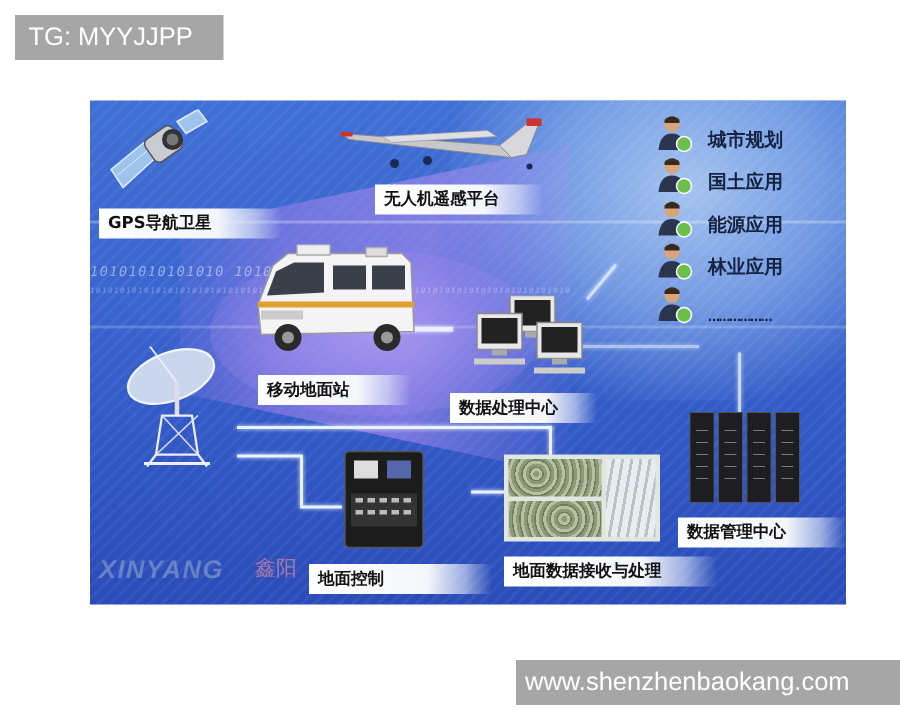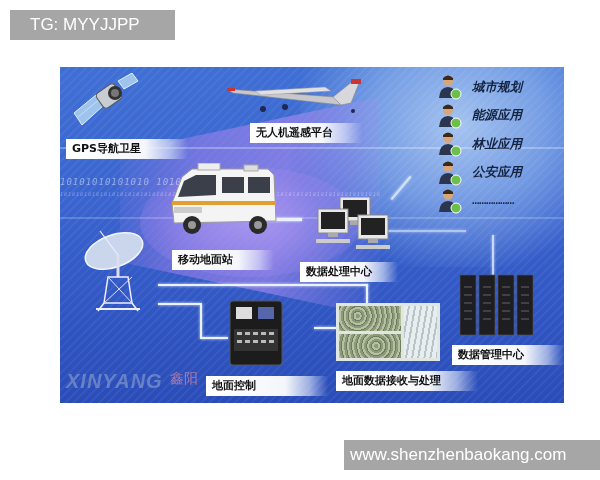--- a/index.html
+++ b/index.html
@@ -1,19 +1,19 @@
 <!DOCTYPE html>
 <html><head>
 <meta charset="utf-8">
 <style>
   html, body { margin:0; padding:0; }
   body { width:600px; height:480px; background:#ffffff; position:relative; overflow:hidden;
          font-family: "DejaVu Sans", sans-serif; }
   .wm { position:absolute; background:#a6a6a6; color:#ffffff; font-family:"Liberation Sans", sans-serif; }
-  .wm-top { left:10px; top:10px; width:165px; height:30px; font-size:17px; line-height:30px; padding-left:20px; box-sizing:border-box; }
+  .wm-top { left:10px; top:10px; width:139px; height:30px; font-size:17px; line-height:30px; padding-left:9px; box-sizing:border-box; }
   .wm-bottom { left:310px; top:440px; width:264px; height:30px; font-size:17px; line-height:30px; padding-left:6px; box-sizing:border-box;margin-left:34px; }
 
   .diagram { position:absolute; left:60px; top:67px; width:504px; height:336px; overflow:hidden;
     background: linear-gradient(180deg,#3f6fd4 0%,#3a64cf 40%,#2f55c2 75%,#2a4cb8 100%); }
   .stripes { position:absolute; inset:0;
     background: repeating-linear-gradient(135deg, rgba(255,255,255,0.05) 0 2px, rgba(255,255,255,0) 2px 6px); }
   .glow-right { position:absolute; left:240px; top:0; width:264px; height:200px;
     background: radial-gradient(ellipse at 60% 30%, rgba(200,225,250,0.75) 0%, rgba(170,205,245,0.5) 40%, rgba(120,160,230,0) 75%); }
   .purple-beam { position:absolute; left:60px; top:30px; width:260px; height:220px;
     background: linear-gradient(100deg, rgba(150,120,230,0.0) 0%, rgba(160,130,235,0.55) 30%, rgba(170,140,240,0.6) 60%, rgba(150,120,230,0.0) 100%);
@@ -32,25 +32,25 @@
   .sat { position:absolute; left:12px; top:6px; }
   .plane { position:absolute; left:165px; top:8px; }
   .van { position:absolute; left:108px; top:96px; }
   .pcs { position:absolute; left:252px; top:130px; }
   .dish { position:absolute; left:22px; top:160px; }
   .case { position:absolute; left:168px; top:232px; }
   .maps { position:absolute; left:276px; top:236px; }
   .servers { position:absolute; left:398px; top:206px; }
 
   .users { position:absolute; left:378px; top:6px; }
-  .user-row { position:relative; height:28.5px; display:flex; align-items:center;font-style:italic; }
+  .user-row { position:relative; height:28.5px; display:flex; align-items:flex-end; }
   .user-icon { width:24px; height:26px; position:relative; }
   .user-text { margin-left:10px; color:#14233f; font-weight:bold; font-size:12.5px; }
   .logo { position:absolute; left:6px; top:303px; font-family:"Liberation Sans", sans-serif; font-weight:bold; font-style:italic;
-    color:rgba(150,170,210,0.55); font-size:20px; letter-spacing:1px; }
+    color:rgba(150,170,210,0.55); font-size:17px; letter-spacing:1px; }
   .logo-cn { position:absolute; left:110px; top:303px; color:rgba(220,140,160,0.7); font-weight:normal; font-size:14px; }
 </style>
 </head>
 <body>
 
 <div class="wm wm-top">TG: MYYJJPP</div>
 
 <div class="diagram">
   <div class="glow-right"></div>
   <div class="stripes"></div>
@@ -214,39 +214,39 @@
         </svg>
       <span class="user-text">城市规划</span>
     </div>
     <div class="user-row">
       <svg class="user-icon" viewBox="0 0 24 26">
           <circle cx="10" cy="7" r="5" fill="#d9a57a"></circle>
           <path d="M5,4 Q10,-1 15,4 L15,6 L5,6Z" fill="#3a2a1a"></path>
           <path d="M1,24 Q2,13 10,13 Q18,13 19,24Z" fill="#2b3550"></path>
           <circle cx="18" cy="20" r="5" fill="#6cbf4a" stroke="#fff"></circle>
         </svg>
+      <span class="user-text">国土应用</span>
+    </div>
+    <div class="user-row">
+      <svg class="user-icon" viewBox="0 0 24 26">
+          <circle cx="10" cy="7" r="5" fill="#d9a57a"></circle>
+          <path d="M5,4 Q10,-1 15,4 L15,6 L5,6Z" fill="#3a2a1a"></path>
+          <path d="M1,24 Q2,13 10,13 Q18,13 19,24Z" fill="#2b3550"></path>
+          <circle cx="18" cy="20" r="5" fill="#6cbf4a" stroke="#fff"></circle>
+        </svg>
       <span class="user-text">能源应用</span>
     </div>
     <div class="user-row">
       <svg class="user-icon" viewBox="0 0 24 26">
           <circle cx="10" cy="7" r="5" fill="#d9a57a"></circle>
           <path d="M5,4 Q10,-1 15,4 L15,6 L5,6Z" fill="#3a2a1a"></path>
           <path d="M1,24 Q2,13 10,13 Q18,13 19,24Z" fill="#2b3550"></path>
           <circle cx="18" cy="20" r="5" fill="#6cbf4a" stroke="#fff"></circle>
         </svg>
       <span class="user-text">林业应用</span>
-    </div>
-    <div class="user-row">
-      <svg class="user-icon" viewBox="0 0 24 26">
-          <circle cx="10" cy="7" r="5" fill="#d9a57a"></circle>
-          <path d="M5,4 Q10,-1 15,4 L15,6 L5,6Z" fill="#3a2a1a"></path>
-          <path d="M1,24 Q2,13 10,13 Q18,13 19,24Z" fill="#2b3550"></path>
-          <circle cx="18" cy="20" r="5" fill="#6cbf4a" stroke="#fff"></circle>
-        </svg>
-      <span class="user-text">公安应用</span>
     </div>
     <div class="user-row">
       <svg class="user-icon" viewBox="0 0 24 26">
           <circle cx="10" cy="7" r="5" fill="#d9a57a"></circle>
           <path d="M5,4 Q10,-1 15,4 L15,6 L5,6Z" fill="#3a2a1a"></path>
           <path d="M1,24 Q2,13 10,13 Q18,13 19,24Z" fill="#2b3550"></path>
           <circle cx="18" cy="20" r="5" fill="#6cbf4a" stroke="#fff"></circle>
         </svg>
       <span class="user-text" style="font-size:8px;letter-spacing:-1px">………………</span>
     </div>

